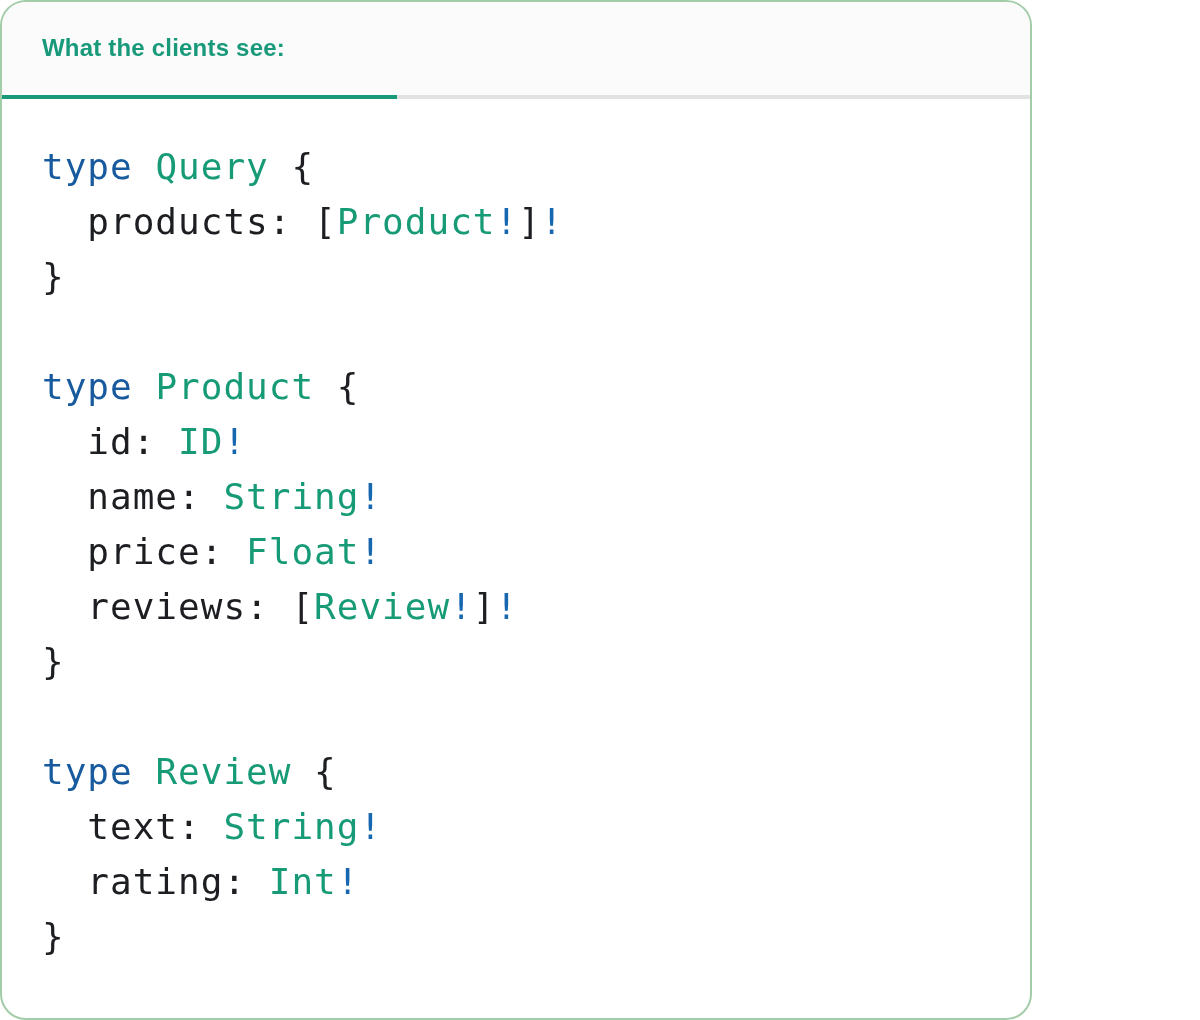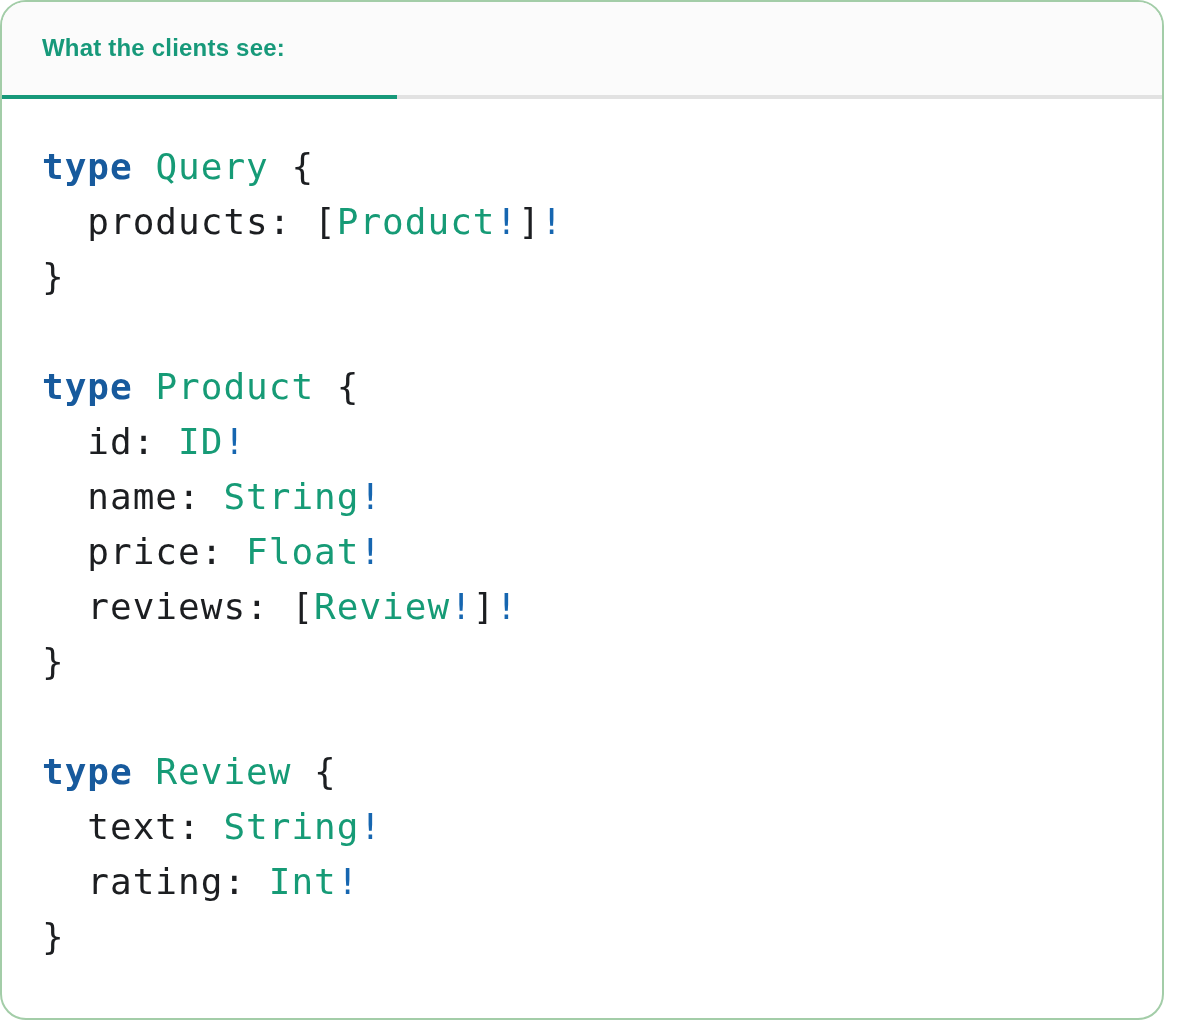--- a/index.html
+++ b/index.html
@@ -1,20 +1,20 @@
 <!DOCTYPE html>
 <html style="--card-bg: #ffffff; --card-border: #a3cda8; --tab-bg: #fbfbfb; --tab-accent: #17997a; --track: #e2e2e2; --keyword: #175a9d; --type: #169b76; --plain: #1c1e21; --bang: #1666b0;"><head>
 <meta charset="utf-8">
 <style>
   * { margin: 0; padding: 0; box-sizing: border-box; }
   html, body { background: #ffffff; width: 1200px; height: 1020px; }
 
   .card {
     position: relative;
-    width: 1164px;
+    width: 1032px;
     height: 1020px;
     background: var(--card-bg, #ffffff);
     border: 2px solid var(--card-border, #a3cda8);
     border-radius: 26px;
     overflow: hidden;
     font-family: "Liberation Sans", sans-serif;
   }
 
   .tabbar {
     position: relative;
@@ -62,21 +62,21 @@
     font-family: "DejaVu Sans Mono", monospace;
     font-size: 36px;
     line-height: 55px;
     letter-spacing: 1px;
     white-space: pre;
   }
 
   .code-line { min-height: 55px; }
 
   .tok-plain   { color: var(--plain, #1c1e21); }
-  .tok-keyword { color: var(--keyword, #175a9d); font-weight: bold; }
+  .tok-keyword { color: var(--keyword, #175a9d); }
   .tok-type    { color: var(--type, #169b76); }
   .tok-bang    { color: var(--bang, #1666b0); }
 </style>
 </head>
 <body>
 
 <div class="card">
 
   <div class="tabbar">
     <div class="tab-underline-track"></div>

